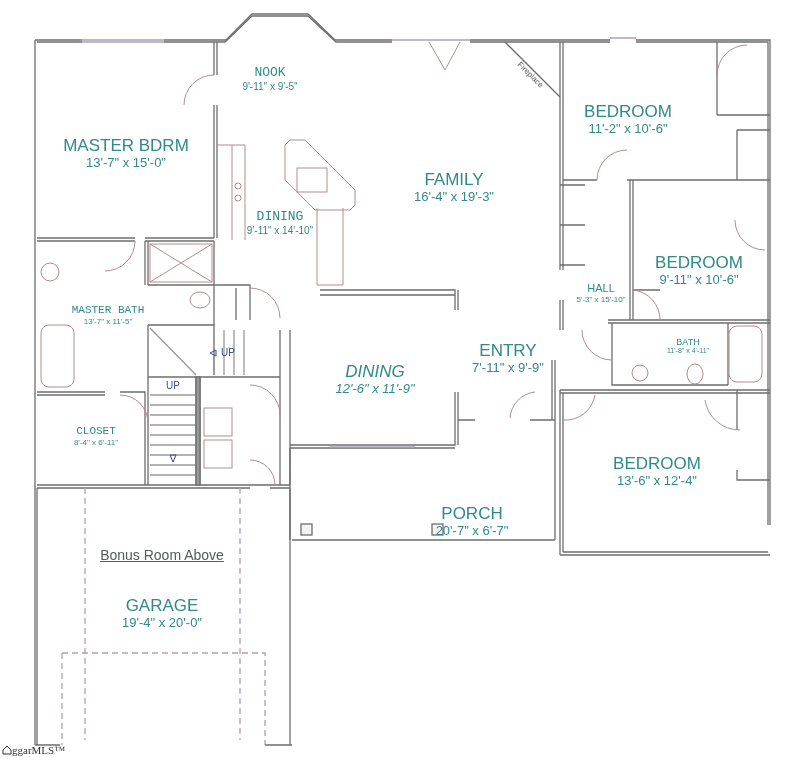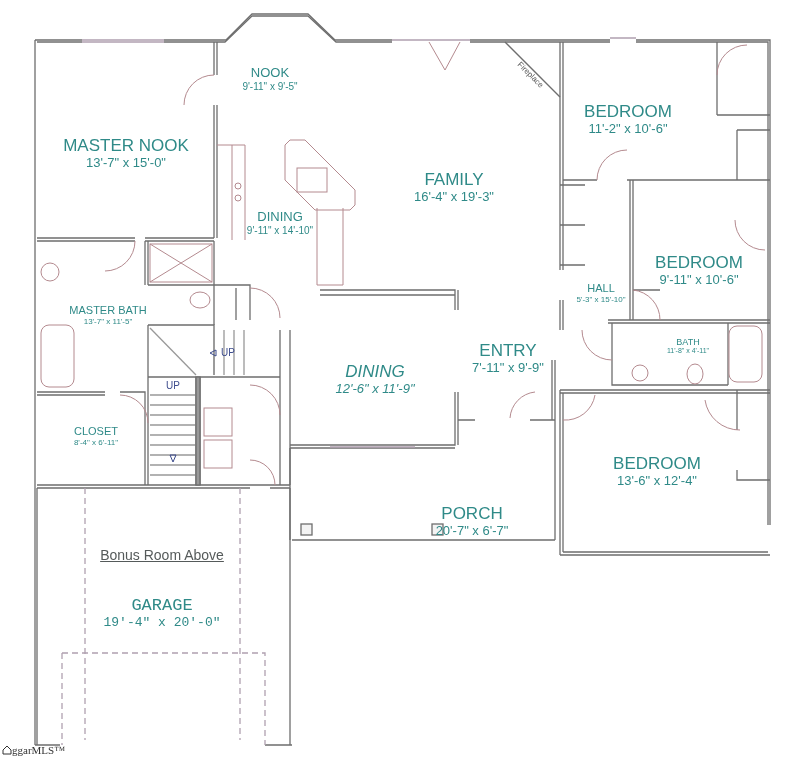--- a/index.html
+++ b/index.html
@@ -3,21 +3,21 @@
 <meta charset="utf-8">
 <style>
   html, body { margin: 0; padding: 0; background: #ffffff; }
   body { width: 800px; height: 763px; position: relative; overflow: hidden; font-family: "Liberation Sans", sans-serif; }
   svg.plan { position: absolute; left: 0; top: 0; }
   .label { position: absolute; text-align: center; color: #2f8a88; white-space: nowrap; transform: translateX(-50%); line-height: 1.15; }
   .label .name { display: block; }
   .label .dim { display: block; }
   .lg .name { font-size: 17px; }
   .lg .dim { font-size: 13px; }
-  .md .name { font-size: 13px; }
+  .md .name { font-size: 13px; font-family: Liberation Mono, monospace; }
   .md .dim { font-size: 10px; }
   .sm .name { font-size: 10px; }
   .sm .dim { font-size: 8px; }
   .note { position: absolute; font-size: 14px; color: #555a5a; transform: translateX(-50%); white-space: nowrap; }
   .fireplace { position: absolute; left: 522px; top: 60px; font-size: 8px; color: #555; transform: rotate(45deg); transform-origin: left top; }
   .up { position: absolute; font-size: 10px; color: #3c4b8c; }
   .watermark { position: absolute; left: 2px; top: 744px; font-size: 11px; color: #333; font-family: "Liberation Serif", serif; }
   .watermark .house { display: inline-block; width: 10px; height: 10px; vertical-align: -1px; }
 </style>
 </head>
@@ -121,21 +121,21 @@
     <path d="M210 353 L216 350 L216 356 Z" fill="none" stroke="#3c4b8c"></path>
     <path d="M170 455 L173 462 L176 455 Z" fill="none" stroke="#3c4b8c"></path>
   </g>
 </svg>
 
 <div class="label md" style="left:270px; top:66px;">
   <span class="name">NOOK</span>
   <span class="dim">9'-11" x 9'-5"</span>
 </div>
 <div class="label lg" style="left:126px; top:136px;">
-  <span class="name">MASTER NOOK</span>
+  <span class="name">MASTER BDRM</span>
   <span class="dim">13'-7" x 15'-0"</span>
 </div>
 <div class="label md" style="left:280px; top:210px;">
   <span class="name">DINING</span>
   <span class="dim">9'-11" x 14'-10"</span>
 </div>
 <div class="label lg" style="left:454px; top:170px;">
   <span class="name">FAMILY</span>
   <span class="dim">16'-4" x 19'-3"</span>
 </div>
@@ -172,21 +172,21 @@
   <span class="dim" style="font-size:8px;">8'-4" x 6'-11"</span>
 </div>
 <div class="label lg" style="left:657px; top:454px;">
   <span class="name">BEDROOM</span>
   <span class="dim">13'-6" x 12'-4"</span>
 </div>
 <div class="label lg" style="left:426px; top:504px;margin-left:46px;">
   <span class="name">PORCH</span>
   <span class="dim">20'-7" x 6'-7"</span>
 </div>
-<div class="label lg" style="left:162px; top:596px;font-family:Liberation Mono, monospace;">
+<div class="label lg" style="left:162px; top:596px;">
   <span class="name">GARAGE</span>
   <span class="dim">19'-4" x 20'-0"</span>
 </div>
 
 <div class="note" style="left:162px; top:547px;text-decoration:underline;">Bonus Room Above</div>
 <div class="fireplace">Fireplace</div>
 <div class="up" style="left:221px; top:347px;">UP</div>
 <div class="up" style="left:166px; top:380px;">UP</div>
 
 <div class="watermark">

